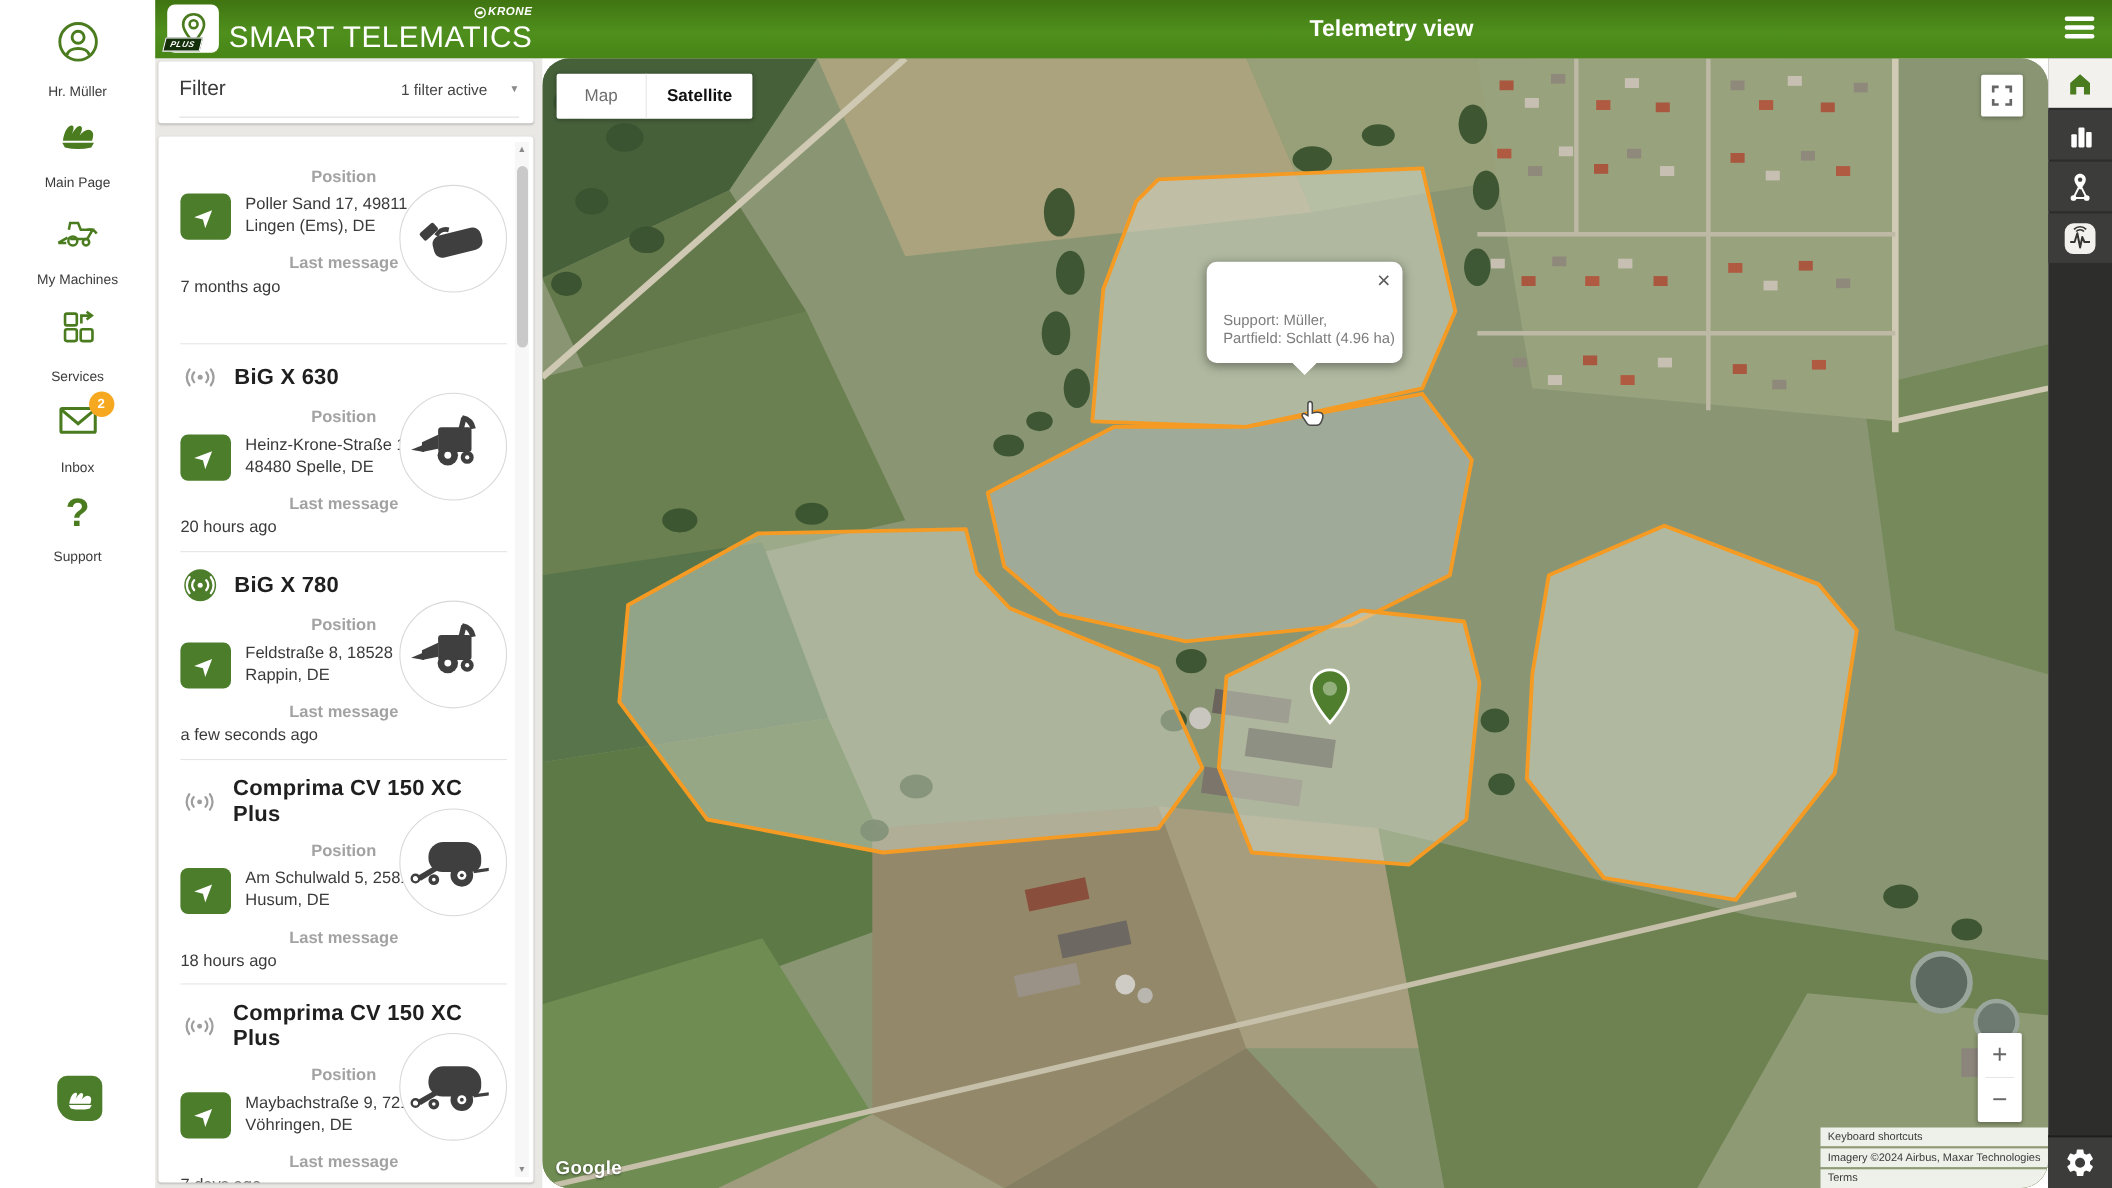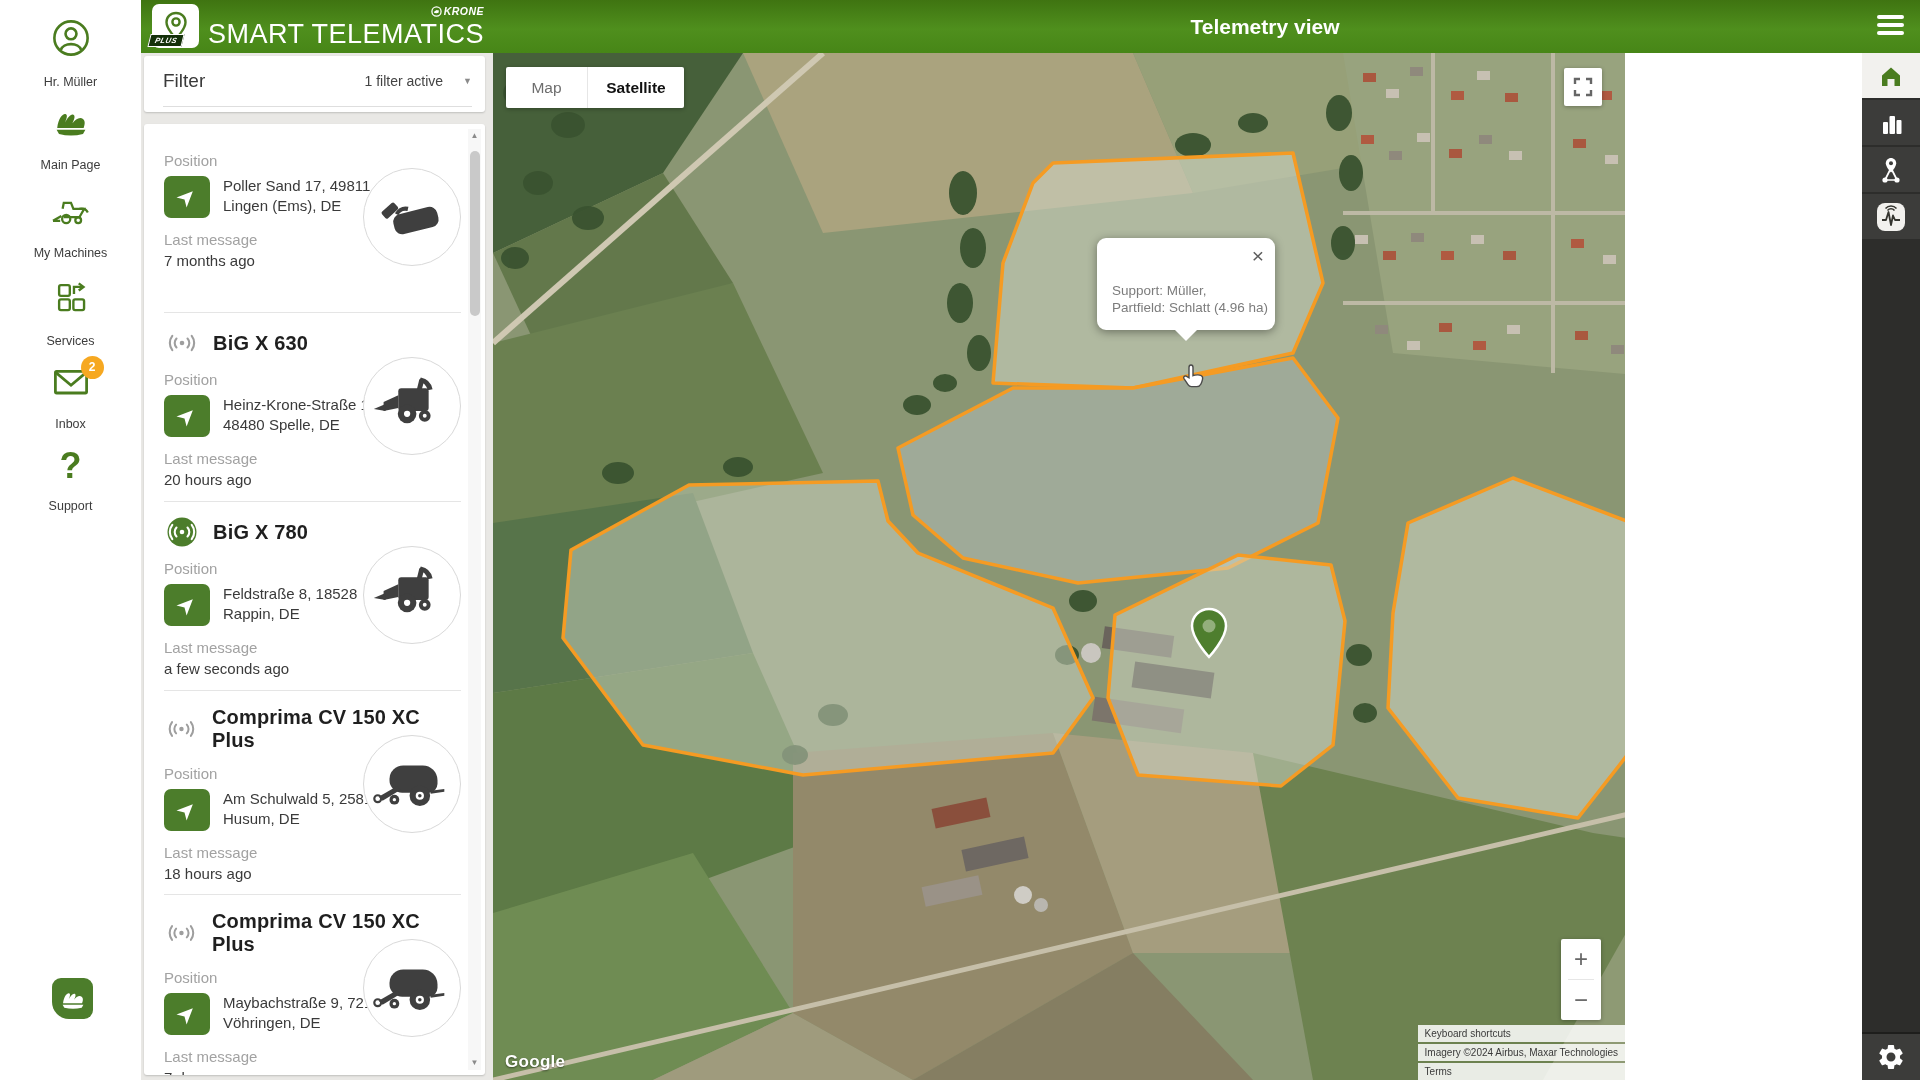--- a/index.html
+++ b/index.html
@@ -40,34 +40,34 @@
   .filter-inner{position:absolute;left:19px;right:13px;top:0;bottom:5px;border-bottom:1px solid #dedede;
                 display:flex;align-items:center;justify-content:space-between;}
   .filter-title{font-size:19px;color:#3a3a3a;}
   .filter-active{font-size:14px;color:#444;cursor:pointer;display:flex;align-items:center;gap:20px;}
   .caret{font-size:9px;color:#8a8a8a;}
   .list-card{position:absolute;left:144px;top:124px;width:341px;height:951px;background:#fff;border-radius:3px;
              box-shadow:0 1px 2px rgba(0,0,0,.18);overflow:hidden;z-index:6;}
   .mcard{position:relative;margin:0 24px 0 20px;padding:15px 0 12px 0;border-bottom:1px solid #e5e5e5;min-height:189px;}
   .mhead{display:flex;align-items:center;gap:13px;}
   .mhead h3{margin:0;font-size:20px;color:#1f1f1f;letter-spacing:.2px;}
-  .mlabel{margin-top:13px;font-weight:normal;font-size:15px;color:#a2a2a2;}
+  .mlabel{margin-top:13px;font-weight:bold;font-size:15px;color:#a2a2a2;text-align:center;}
   .posrow{display:flex;margin-top:7px;align-items:flex-start;}
   .posbtn{flex:0 0 46px;width:46px;height:42px;background:#4c7d2b;border-radius:7px;display:flex;
           align-items:center;justify-content:center;cursor:pointer;}
   .addr{margin-left:13px;font-size:15px;color:#3a3a3a;line-height:1.33;width:172px;}
   .mimg{position:absolute;right:0px;top:44px;width:98px;height:98px;border:1px solid #d9d9d9;border-radius:50%;
         background:#fff;display:flex;align-items:center;justify-content:center;}
   .mval{font-size:15px;color:#3a3a3a;margin-top:4px;}
   .vscroll{position:absolute;right:4px;top:5px;bottom:5px;width:13px;background:#f7f7f7;z-index:8;}
   .varrow{position:absolute;left:0;width:13px;height:14px;color:#8a8a8a;font-size:8px;text-align:center;line-height:14px;}
   .vthumb{position:absolute;left:1.5px;top:22px;width:10px;height:165px;background:#c9c9c9;border-radius:5px;}
 
   
-  .map{position:absolute;left:493px;top:53px;width:1132px;height:1027px;overflow:hidden;background:#8a9673;cursor:grab;}
+  .map{position:absolute;left:493px;top:53px;width:1369px;height:1027px;overflow:hidden;background:#8a9673;cursor:grab;border-radius:25px;}
   .map svg.terrain{position:absolute;left:0;top:0;}
   .maptabs{position:absolute;left:13px;top:14px;display:flex;background:#fff;border-radius:2px;
            box-shadow:0 1px 4px rgba(0,0,0,.3);z-index:3;}
   .maptab{height:41px;display:flex;align-items:center;justify-content:center;font-size:15.5px;cursor:pointer;}
   .maptab.inactive{width:82px;color:#6e6e6e;border-right:1px solid #e6e6e6;}
   .maptab.active{width:96px;color:#111;font-weight:bold;}
   .fullscreen{position:absolute;right:23px;top:15px;width:38px;height:38px;background:#fff;border-radius:2px;
               box-shadow:0 1px 4px rgba(0,0,0,.3);display:flex;align-items:center;justify-content:center;cursor:pointer;z-index:3;}
   .zoomctl{position:absolute;right:24px;bottom:60px;width:40px;background:#fff;border-radius:2px;
            box-shadow:0 1px 4px rgba(0,0,0,.3);z-index:3;}

